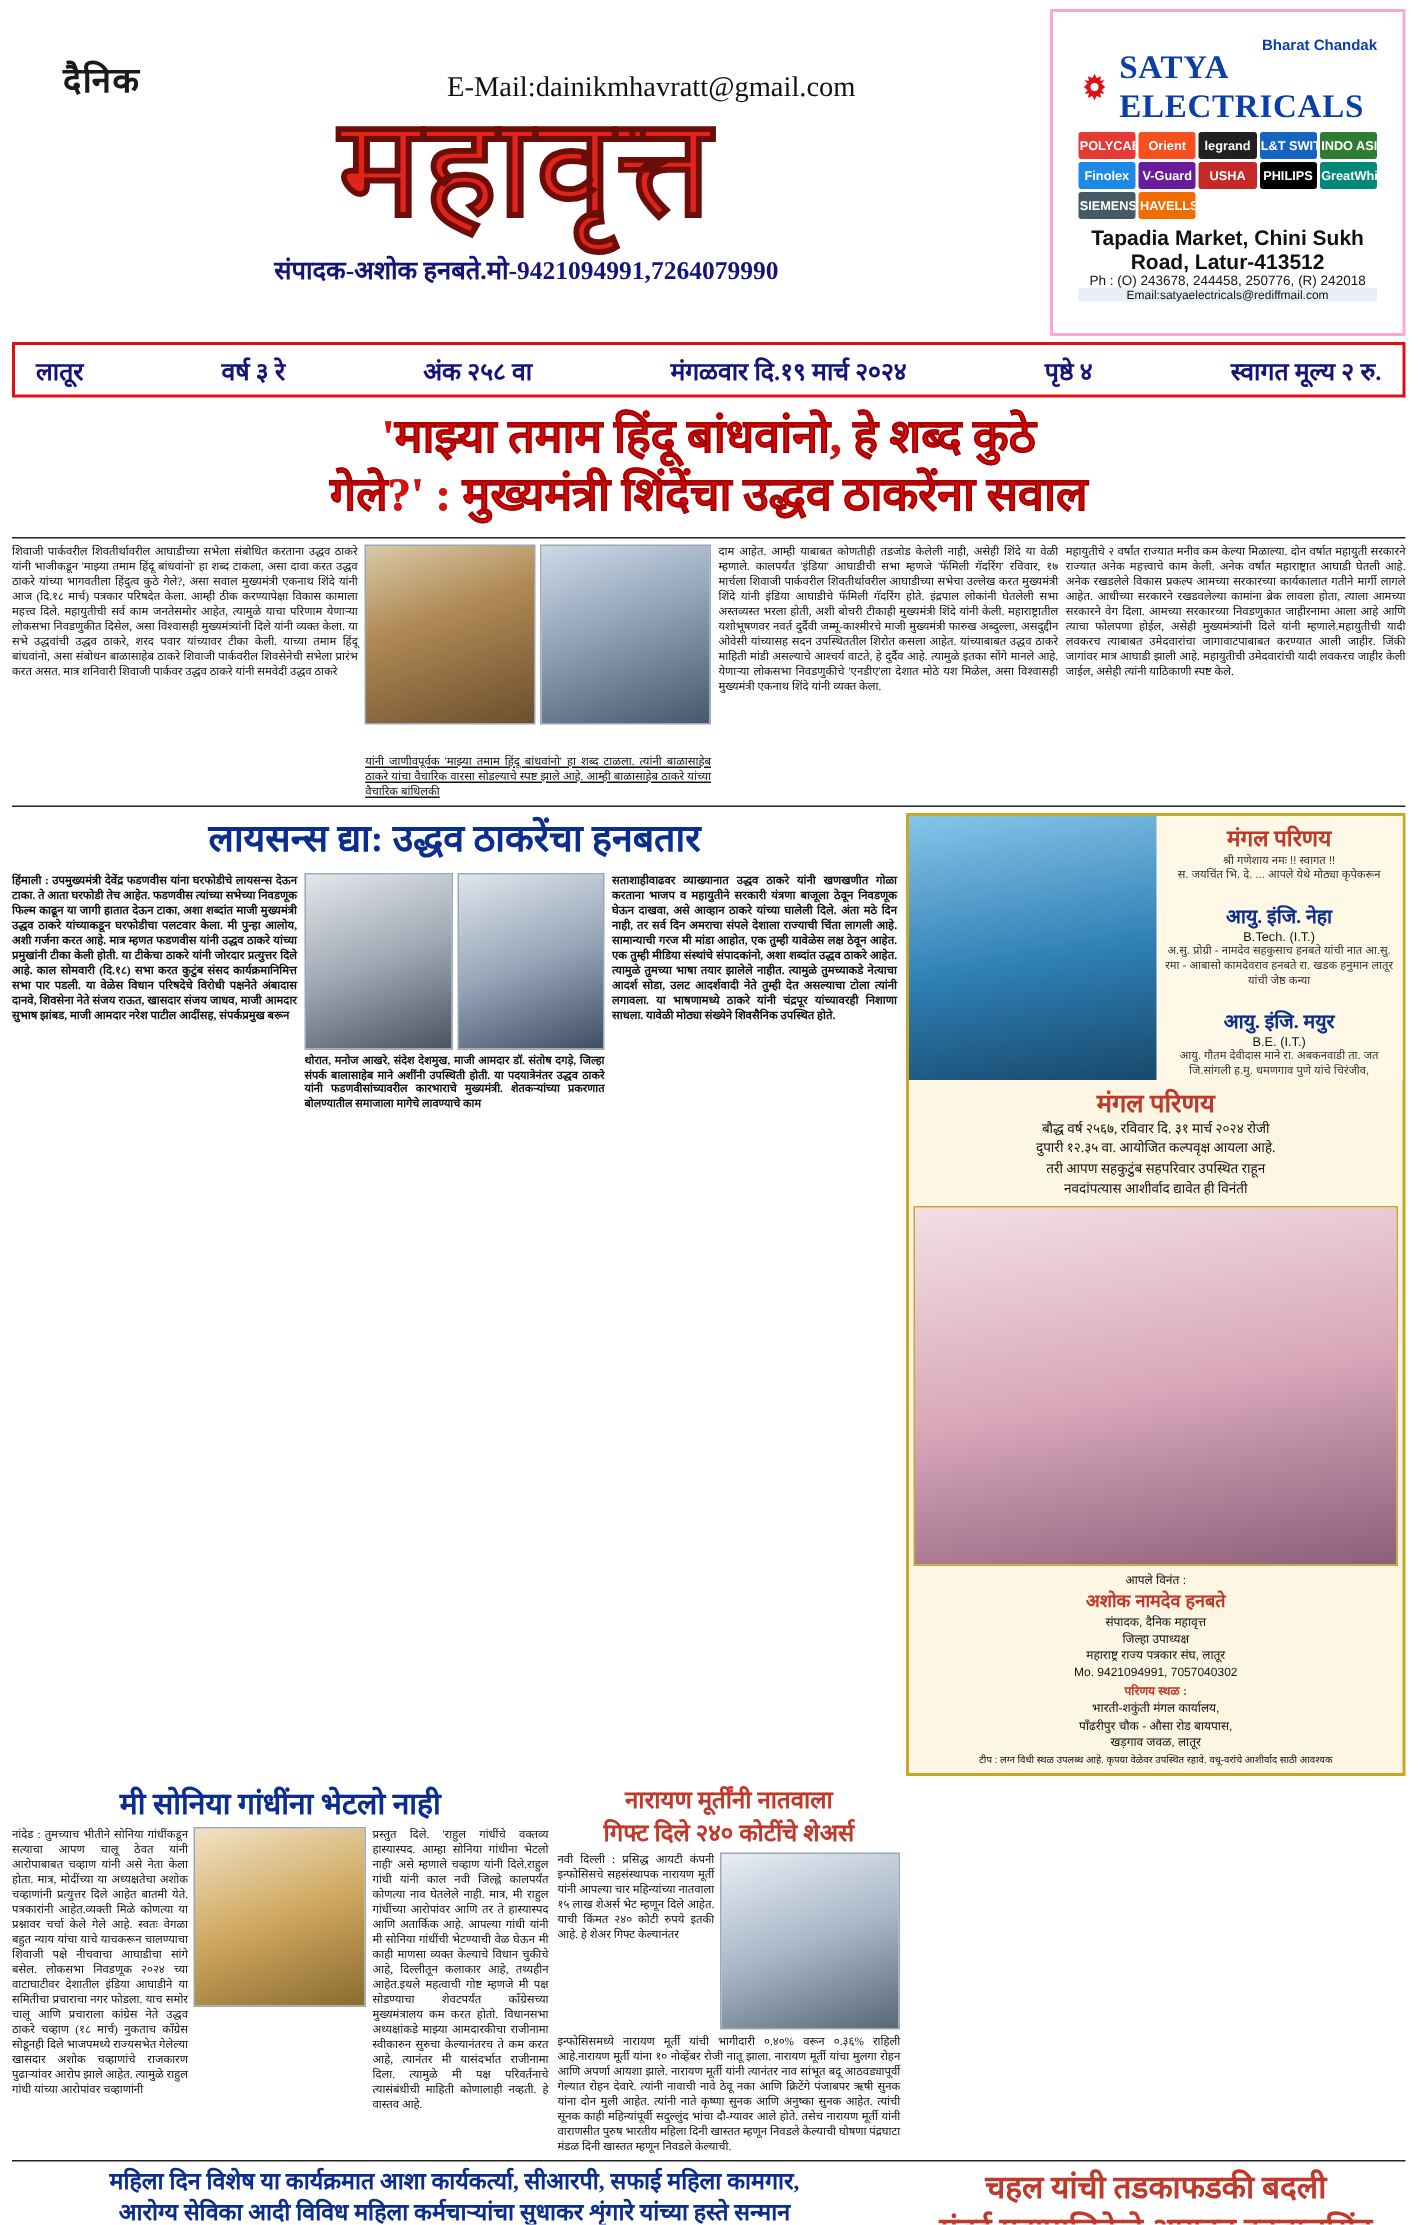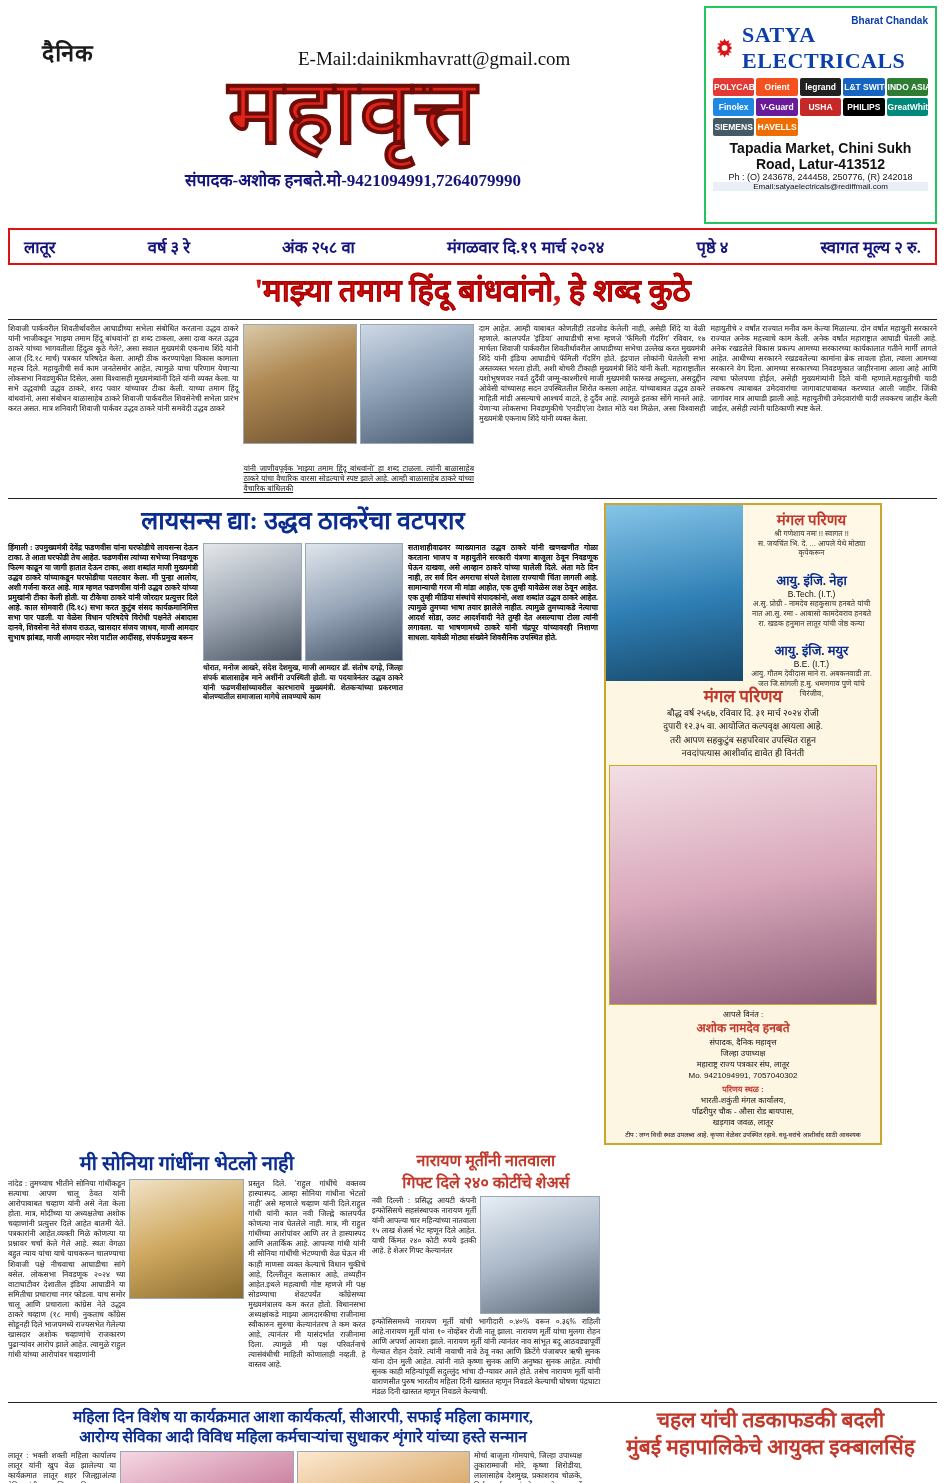--- a/index.html
+++ b/index.html
@@ -19,21 +19,21 @@
   .mast-daily { font-family:"Liberation Serif", serif; font-weight:bold; font-size:23px; color:#1a1a1a; position:absolute; left:34px; top:30px; letter-spacing:1px; }
   .mast-email { font-family:"Liberation Serif", serif; font-size:19px; color:#111; position:absolute; left:290px; top:42px; }
   .mast-title {
     font-family:"Liberation Serif", serif; font-weight:bold;
     font-size:92px; line-height:1; color:#e2231a;
     -webkit-text-stroke:1px #6b0d08;
     margin-top:60px; letter-spacing:2px;
   }
   .mast-sub { font-family:"Liberation Serif", serif; font-weight:bold; font-size:17px; color:#15147a; margin-top:10px; }
 
-  .mast-ad { flex:1; border:2px solid #22c55e; background:#fff; padding:7px; }
+  .mast-ad { flex:1; border:2px solid #f9a8d4; background:#fff; padding:17px; }
   .ad-top { display:flex; justify-content:flex-end; }
   .ad-brand-person { font-size:10px; font-weight:bold; color:#0b3ea8; }
   .ad-logo-row { display:flex; align-items:center; justify-content:flex-end; gap:6px; margin-top:-4px;}
   .ad-gear { width:30px; height:30px; color:#d11; }
   .ad-name { font-family:"Liberation Serif", serif; font-weight:bold; font-size:22px; color:#0b3ea8; letter-spacing:0.5px; }
   .ad-brands { display:grid; grid-template-columns:repeat(5,1fr); gap:2px; margin-top:4px; }
   .ad-brand { font-size:8.5px; font-weight:bold; text-align:center; color:#fff; padding:4px 1px; border-radius:2px; overflow:hidden; white-space:nowrap; }
   .ad-addr { font-size:14px; font-weight:bold; text-align:center; margin-top:4px; color:#111; }
   .ad-phone { font-size:9px; text-align:center; color:#111; }
   .ad-mail { font-size:8px; text-align:center; color:#111; background:#e9eef7; }
@@ -78,21 +78,21 @@
   }
   .sec2-body { display:flex; gap:5px; margin-top:2px;font-weight:bold; }
   .sec2-body .col { width:190px; }
   .mid-photos { width:200px; display:flex; gap:3px; }
   .mid-photos .photo { flex:1; height:118px; }
   .p-fadnavis { background:linear-gradient(160deg,#e4e7ea 0%,#9fa8b4 50%,#4a5361 100%); }
   .p-uddhav2 { background:linear-gradient(160deg,#dfe5ec 0%,#97a6b8 50%,#3f4e60 100%); }
   .caption { font-family:"Liberation Serif", serif; font-size:7.4px; line-height:1.3; text-align:justify; margin-top:2px; }
 
   
-  .wed-ad { width:278px; border:2px solid #caa62a; background:#fdf6e3; padding:0; display:flex; flex-direction:column; }
+  .wed-ad { width:333px; border:2px solid #caa62a; background:#fdf6e3; padding:0; display:flex; flex-direction:column; }
   .wed-top { display:flex; height:176px; }
   .wed-photo { width:50%; background:linear-gradient(170deg,#86c5e8 0%,#2f7fb5 55%,#18496b 100%); position:relative; }
   .wed-right { width:50%; background:#fff8e6; padding:4px 5px; text-align:center; }
   .wed-logo { font-family:"Liberation Serif", serif; font-size:15px; font-weight:bold; color:#c0392b; }
   .wed-small { font-size:7.5px; color:#333; line-height:1.3; }
   .wed-name { font-family:"Liberation Serif", serif; font-size:13px; font-weight:bold; color:#0b2d8f; margin-top:13px; }
   .wed-tech { font-size:8.5px; color:#111; }
   .wed-mid { text-align:center; font-family:"Liberation Serif", serif; }
   .wed-title2 { font-size:17px; font-weight:bold; color:#c0392b; margin-top:3px; }
   .wed-line { font-size:9px; color:#111; line-height:1.5; }
@@ -171,41 +171,42 @@
     <span>लातूर</span>
     <span>वर्ष ३ रे</span>
     <span>अंक २५८ वा</span>
     <span>मंगळवार दि.१९ मार्च २०२४</span>
     <span>पृष्ठे ४</span>
     <span>स्वागत मूल्य २ रु.</span>
   </div>
 
   <div class="headline">
     <div>'माझ्या तमाम हिंदू बांधवांनो, हे शब्द कुठे</div>
+    <div>गेले?' : मुख्यमंत्री शिंदेंचा उद्धव ठाकरेंना सवाल</div>
   </div>
   <hr class="rule">
 
   <div class="lead">
     <div class="col lead-c1">शिवाजी पार्कवरील शिवतीर्थावरील आघाडीच्या सभेला संबोधित करताना उद्धव ठाकरे यांनी भाजीकडून 'माझ्या तमाम हिंदू बांधवांनो' हा शब्द टाकला, असा दावा करत उद्धव ठाकरे यांच्या भागवतीला हिंदुत्व कुठे गेले?, असा सवाल मुख्यमंत्री एकनाथ शिंदे यांनी आज (दि.१८ मार्च) पत्रकार परिषदेत केला. आम्ही ठीक करण्यापेक्षा विकास कामाला महत्त्व दिले. महायुतीची सर्व काम जनतेसमोर आहेत, त्यामुळे याचा परिणाम येणाऱ्या लोकसभा निवडणुकीत दिसेल, असा विश्वासही मुख्यमंत्र्यांनी दिले यांनी व्यक्त केला. या सभे उद्धवांची उद्धव ठाकरे, शरद पवार यांच्यावर टीका केली. याच्या तमाम हिंदू बांधवांनो, असा संबोधन बाळासाहेब ठाकरे शिवाजी पार्कवरील शिवसेनेची सभेला प्रारंभ करत असत. मात्र शनिवारी शिवाजी पार्कवर उद्धव ठाकरे यांनी समवेदी उद्धव ठाकरे</div>
     <div class="lead-photos">
       <div class="duo">
         <div class="photo p-shinde"></div>
         <div class="photo p-uddhav"></div>
       </div>
       <div class="col">यांनी जाणीवपूर्वक 'माझ्या तमाम हिंदू बांधवांनो' हा शब्द टाळला. त्यांनी बाळासाहेब ठाकरे यांचा वैचारिक वारसा सोडल्याचे स्पष्ट झाले आहे. आम्ही बाळासाहेब ठाकरे यांच्या वैचारिक बांधिलकी</div>
     </div>
     <div class="col lead-c3">दाम आहेत. आम्ही याबाबत कोणतीही तडजोड केलेली नाही, असेही शिंदे या वेळी म्हणाले. कालपर्यंत 'इंडिया' आघाडीची सभा म्हणजे 'फॅमिली गॅदरिंग' रविवार, १७ मार्चला शिवाजी पार्कवरील शिवतीर्थावरील आघाडीच्या सभेचा उल्लेख करत मुख्यमंत्री शिंदे यांनी इंडिया आघाडीचे फॅमिली गॅदरिंग होते. इंद्रपाल लोकांनी घेतलेली सभा अस्तव्यस्त भरला होती, अशी बोचरी टीकाही मुख्यमंत्री शिंदे यांनी केली. महाराष्ट्रातील यशोभूषणवर नवर्त दुर्दैवी जम्मू-काश्मीरचे माजी मुख्यमंत्री फारुख अब्दुल्ला, असदुद्दीन ओवेसी यांच्यासह सदन उपस्थिततील शिरोत कसला आहेत. यांच्याबाबत उद्धव ठाकरे माहिती मांडी असल्याचे आश्चर्य वाटते, हे दुर्दैव आहे. त्यामुळे इतका सोंगे मानले आहे. येणाऱ्या लोकसभा निवडणुकीचे 'एनडीए'ला देशात मोठे यश मिळेल, असा विश्वासही मुख्यमंत्री एकनाथ शिंदे यांनी व्यक्त केला.</div>
     <div class="col lead-c4">महायुतीचे २ वर्षांत राज्यात मनीव कम केल्या मिळाल्या. दोन वर्षात महायुती सरकारने राज्यात अनेक महत्त्वाचे काम केली. अनेक वर्षांत महाराष्ट्रात आघाडी घेतली आहे. अनेक रखडलेले विकास प्रकल्प आमच्या सरकारच्या कार्यकालात गतीने मार्गी लागले आहेत. आधीच्या सरकारने रखडवलेल्या कामांना ब्रेक लावला होता, त्याला आमच्या सरकारने वेग दिला. आमच्या सरकारच्या निवडणुकात जाहीरनामा आला आहे आणि त्याचा फोलपणा होईल, असेही मुख्यमंत्र्यांनी दिले यांनी म्हणाले.महायुतीची यादी लवकरच त्याबाबत उमेदवारांचा जागावाटपाबाबत करण्यात आली जाहीर. जिंकी जागांवर मात्र आघाडी झाली आहे. महायुतीची उमेदवारांची यादी लवकरच जाहीर केली जाईल, असेही त्यांनी याठिकाणी स्पष्ट केले.</div>
   </div>
   <hr class="rule">
 
   <div class="sec2">
     <div class="sec2-left">
       <div class="sub-head">
-        <div>लायसन्स द्या: उद्धव ठाकरेंचा वटपरार</div>
+        <div>लायसन्स द्या: उद्धव ठाकरेंचा हनबतार</div>
       </div>
       <div class="sec2-body">
         <div class="col">हिंमाली : उपमुख्यमंत्री देवेंद्र फडणवीस यांना घरफोडीचे लायसन्स देऊन टाका. ते आता घरफोडी तेच आहेत. फडणवीस त्यांच्या सभेच्या निवडणूक फिल्म काढून या जागी हातात देऊन टाका, अशा शब्दांत माजी मुख्यमंत्री उद्धव ठाकरे यांच्याकडून घरफोडीचा पलटवार केला. मी पुन्हा आलोय, अशी गर्जना करत आहे. मात्र म्हणत फडणवीस यांनी उद्धव ठाकरे यांच्या प्रमुखांनी टीका केली होती. या टीकेचा ठाकरे यांनी जोरदार प्रत्युत्तर दिले आहे. काल सोमवारी (दि.१८) सभा करत कुटुंब संसद कार्यक्रमानिमित्त सभा पार पडली. या वेळेस विधान परिषदेचे विरोधी पक्षनेते अंबादास दानवे, शिवसेना नेते संजय राऊत, खासदार संजय जाधव, माजी आमदार सुभाष झांबड, माजी आमदार नरेश पाटील आदींसह, संपर्कप्रमुख बरून</div>
         <div class="mid-photos-wrap" style="width:200px">
           <div class="mid-photos">
             <div class="photo p-fadnavis"></div>
             <div class="photo p-uddhav2"></div>
           </div>
           <div class="caption">थोरात, मनोज आखरे, संदेश देशमुख, माजी आमदार डॉ. संतोष दगड़े, जिल्हा संपर्क बालासाहेब माने अशींनी उपस्थिती होती. या पदयात्रेनंतर उद्धव ठाकरे यांनी फडणवीसांच्यावरील कारभाराचे मुख्यमंत्री. शेतकऱ्यांच्या प्रकरणात बोलण्यातील समाजाला मागेचे लावण्याचे काम</div>
         </div>

